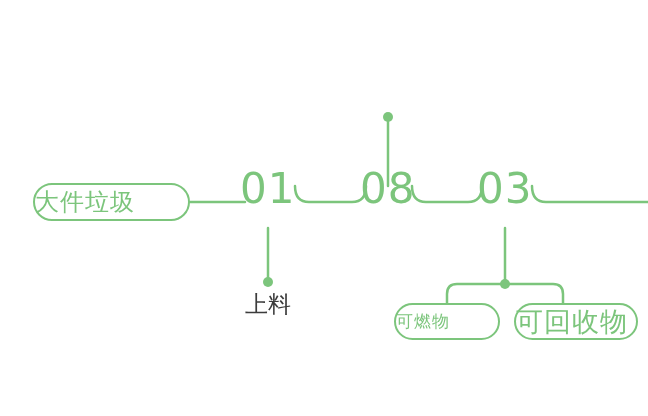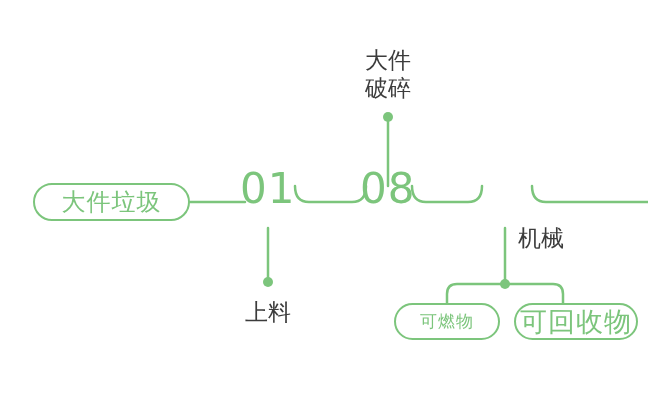--- a/index.html
+++ b/index.html
@@ -15,21 +15,21 @@
   svg.lines { position: absolute; left: 0; top: 0; }
 
   .pill {
     position: absolute;
     box-sizing: border-box;
     border: 2.5px solid var(--green);
     border-radius: 20px;
     color: var(--green);
     display: flex;
     align-items: center;
-    justify-content: center;
+    justify-content: flex-start;
     background: #ffffff;
   }
   .pill.source { left: 33px; top: 183px; width: 157px; height: 38px; font-size: 24px; letter-spacing: 1px; }
   .pill.out1   { left: 394px; top: 303px; width: 106px; height: 37px; font-size: 17px; letter-spacing: 1px; }
   .pill.out2   { left: 514px; top: 303px; width: 124px; height: 37px; font-size: 27px; letter-spacing: 1px; }
 
   .stepnum {
     position: absolute;
     top: 166px;
     width: 56px;
@@ -43,21 +43,21 @@
   .stepnum.n1 { left: 240px; }
   .stepnum.n2 { left: 360px; }
   .stepnum.n3 { left: 477px; }
 
   .lbl {
     position: absolute;
     color: #3c3c3c;
     font-size: 23px;
     line-height: 28px;
   }
-  .lbl.shangliao { left: 218px; top: 298px; width: 100px; text-align: center; }
+  .lbl.shangliao { left: 218px; top: 290px; width: 100px; text-align: center; }
   .lbl.posui     { left: 338px; top: 46px;  width: 100px; text-align: center; }
   .lbl.jixie     { left: 518px; top: 224px; width: 110px; text-align: left; }
 </style>
 </head>
 <body>
 
 <div class="stage">
 
   <svg class="lines" width="648" height="416" viewBox="0 0 648 416">
 
@@ -80,32 +80,28 @@
     <path d="M 447 304 V 294 Q 447 284 457 284 H 553 Q 563 284 563 294 V 304" style="stroke: var(--green);" stroke-width="2.5" fill="none" stroke-linecap="round"></path>
     <circle cx="505" cy="284" r="5" style="fill: var(--green);"></circle>
   </svg>
 
   <div class="pill source">
     <span>大件垃圾</span>
   </div>
 
   <div class="stepnum n1">01</div>
   <div class="stepnum n2">08</div>
+  <div class="stepnum n3">03</div>
 
   <div class="lbl shangliao">
     <div>上料</div>
   </div>
 
-  <div class="lbl posui">
-    <div>大件</div>
-    <div>破碎</div>
-  </div>
 
   <div class="lbl jixie">
-    <div>机械</div>
   </div>
 
   <div class="pill out1">
     <span>可燃物</span>
   </div>
   <div class="pill out2">
     <span>可回收物</span>
   </div>
 
 </div>

